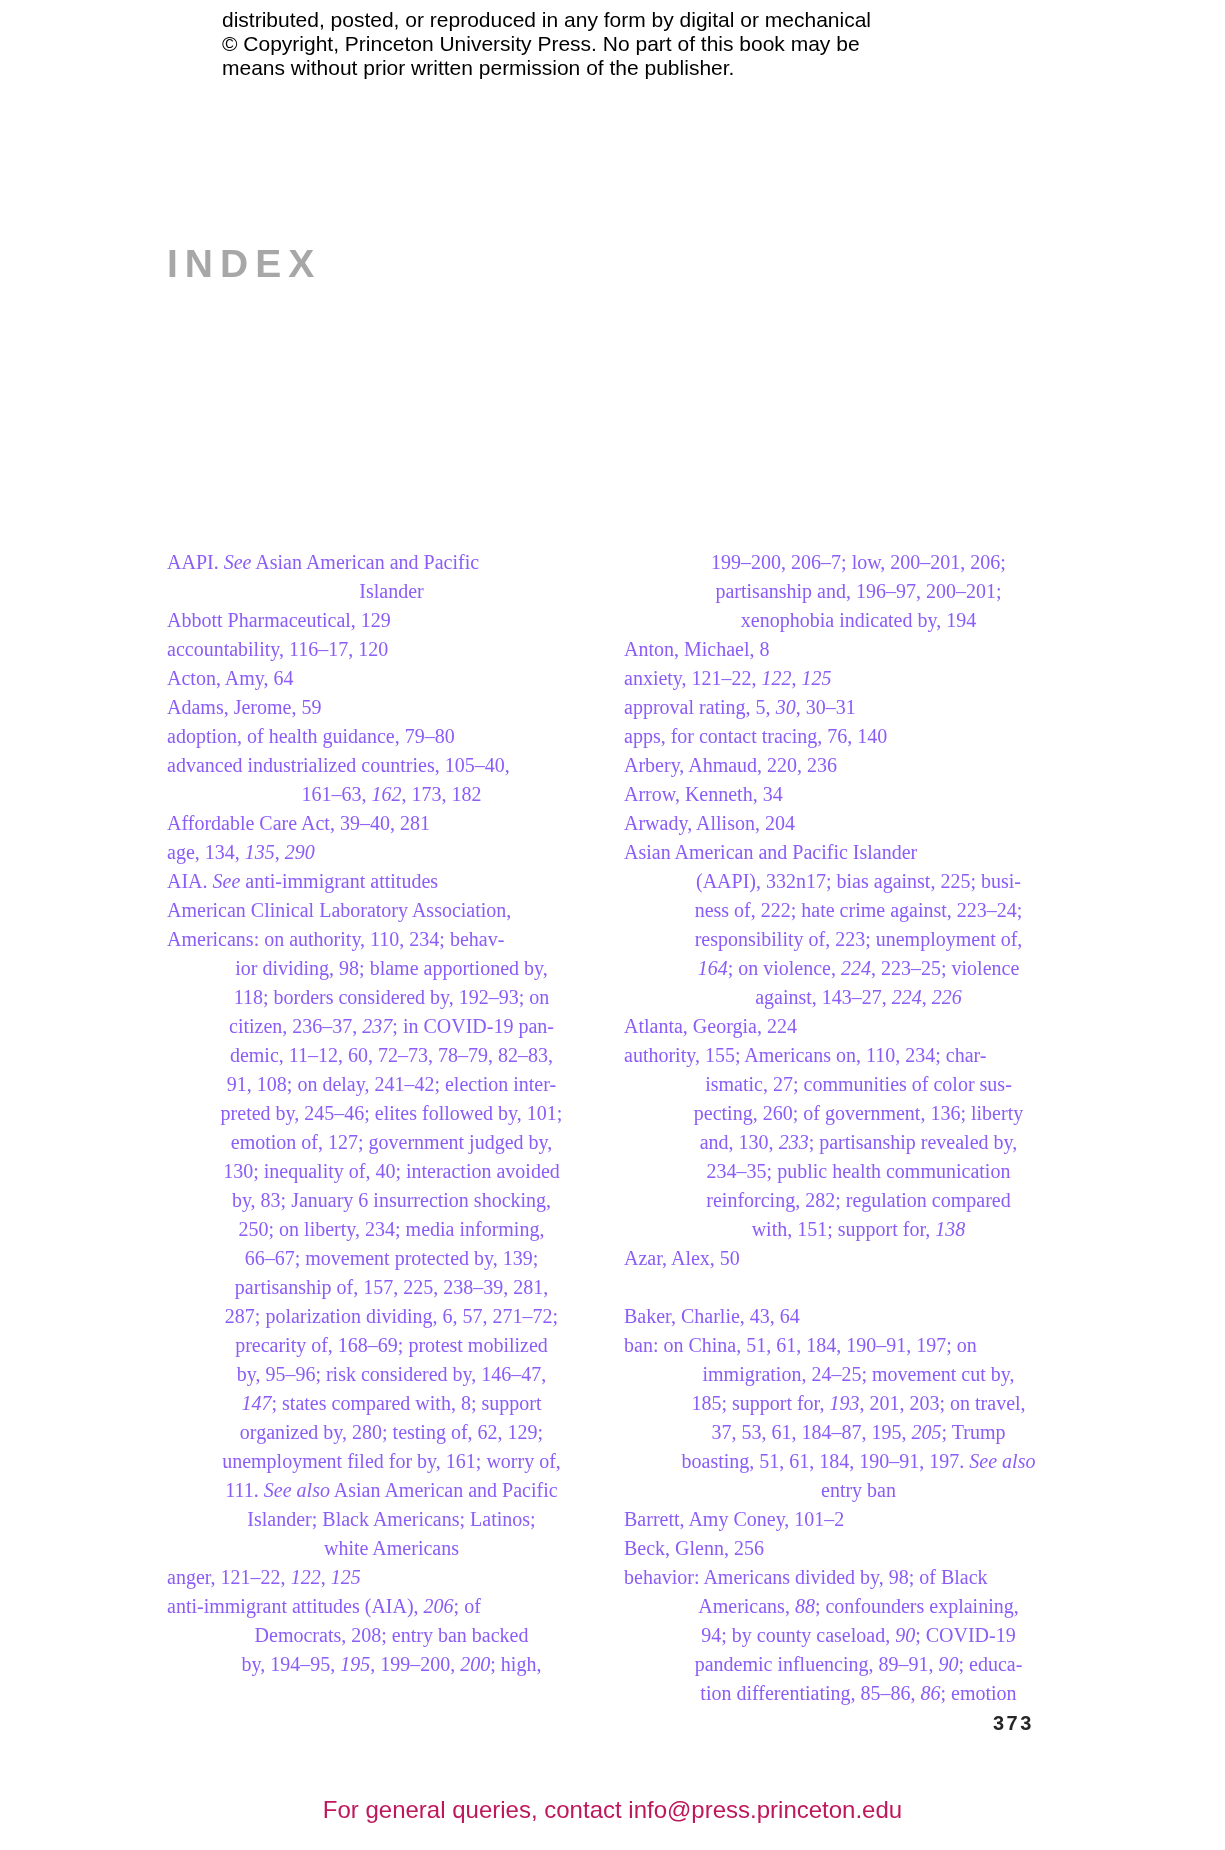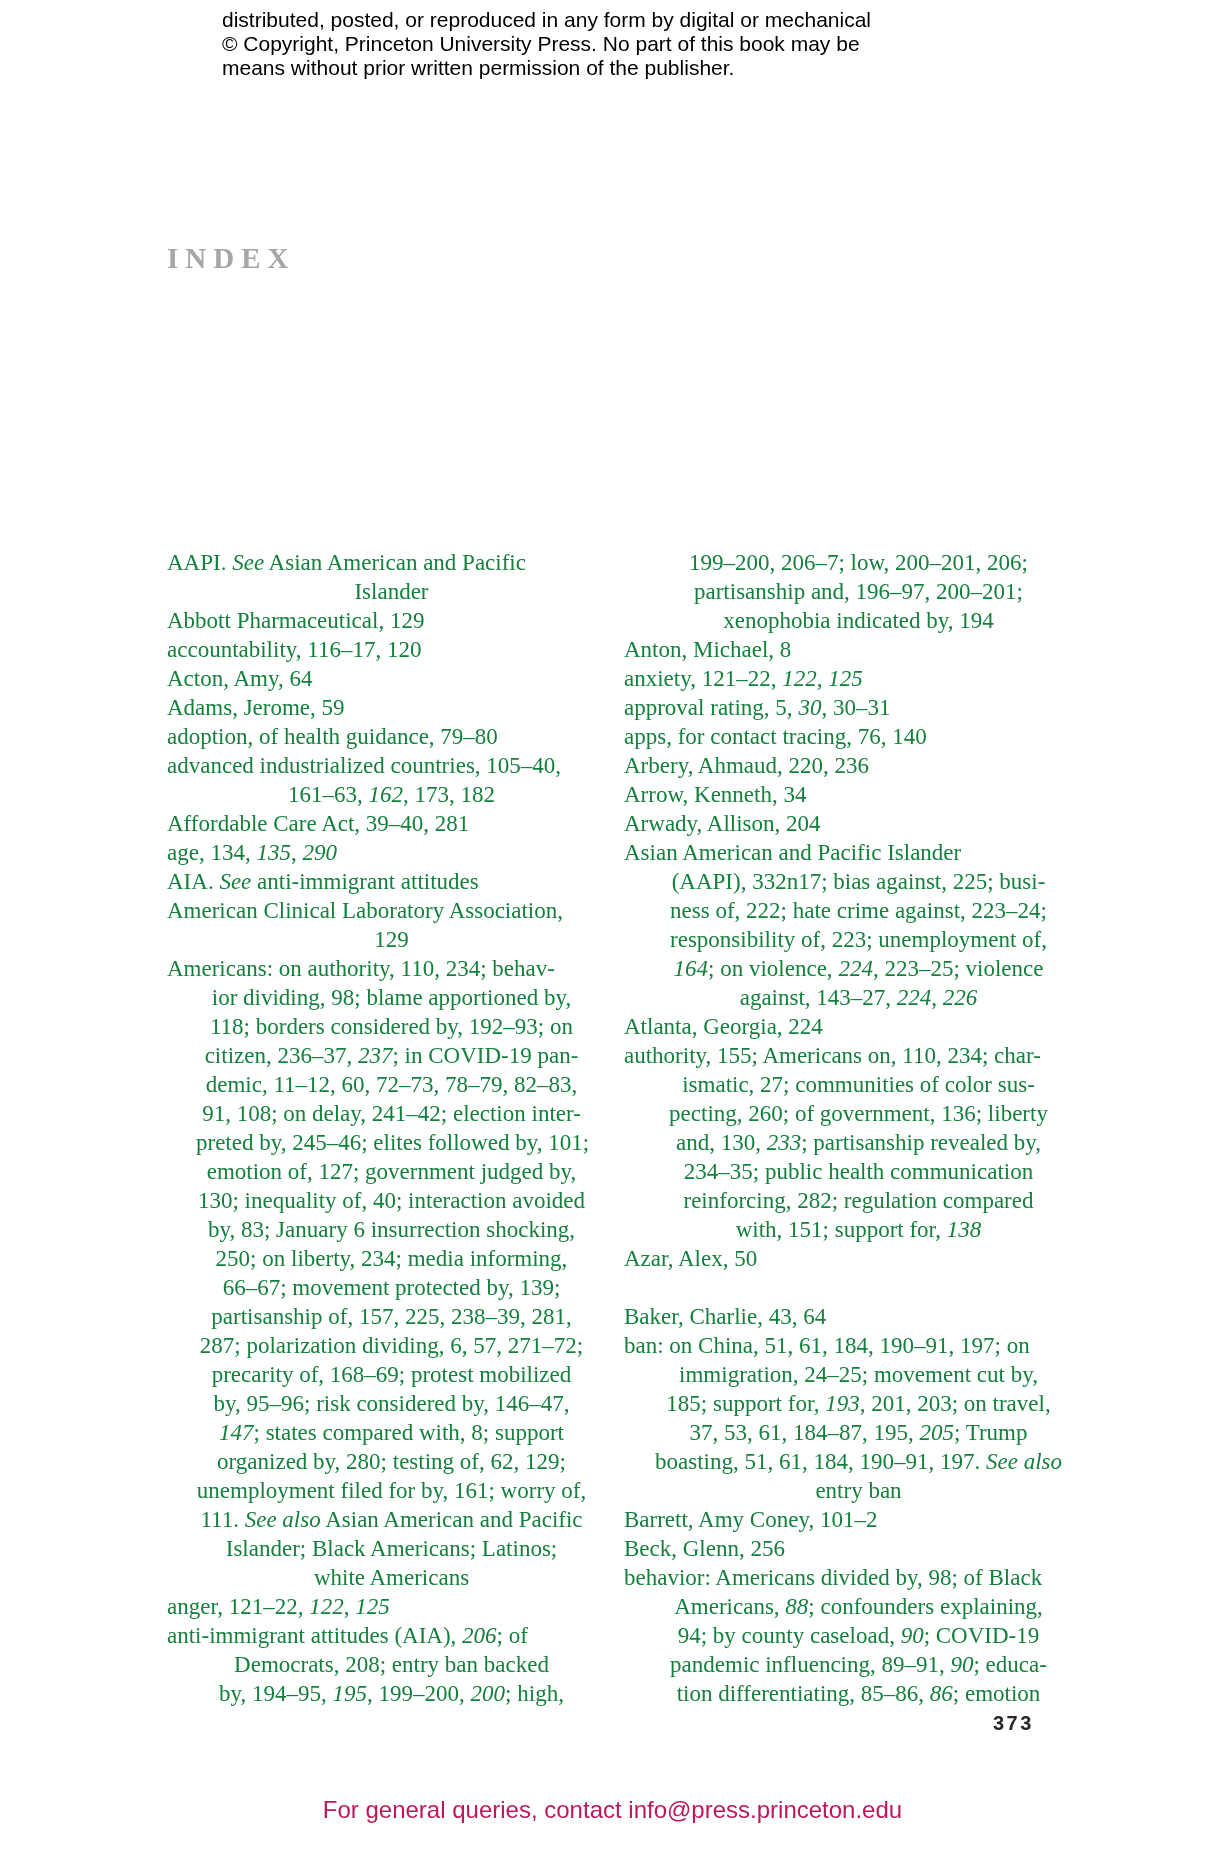--- a/index.html
+++ b/index.html
@@ -7,26 +7,26 @@
     width:1225px; height:1850px; background:#ffffff; position:relative;
     font-family:"Liberation Serif", serif;
   }
   .copyright {
     position:absolute; left:222px; top:8px;
     font-family:"Liberation Sans", sans-serif;
     font-size:21px; line-height:24px; color:#000000;
   }
   .index-heading {
     position:absolute; left:167px; top:242px;
-    font-family:Liberation Serif, serif;
-    font-weight:bold; font-size:29px; letter-spacing:7px; color:#a7a7a7;
+    font-family:Liberation Sans, sans-serif;
+    font-weight:bold; font-size:39px; letter-spacing:7px; color:#a7a7a7;
   }
   .col {
     position:absolute; top:548px;
-    font-size:23px; line-height:29px; color:#15803d;
+    font-size:20px; line-height:29px; color:#8b5cf6;
     white-space:nowrap;
   }
   .col-left  { left:167px; width:420px; }
   .col-right { left:624px; width:440px; }
   .index-line.indent { padding-left:29px;text-align:center; }
   .index-line.blank  { height:29px; }
   .index-line i { font-style:italic; }
   .page-number {
     position:absolute; left:993px; top:1712px;
     font-family:"Liberation Sans", sans-serif;
@@ -55,21 +55,20 @@
     <div class="index-line"><span>accountability, 116–17, 120</span></div>
     <div class="index-line"><span>Acton, Amy, 64</span></div>
     <div class="index-line"><span>Adams, Jerome, 59</span></div>
     <div class="index-line"><span>adoption, of health guidance, 79–80</span></div>
     <div class="index-line"><span>advanced industrialized countries, 105–40,</span></div>
     <div class="index-line indent"><span>161–63, </span><i>162</i><span>, 173, 182</span></div>
     <div class="index-line"><span>Affordable Care Act, 39–40, 281</span></div>
     <div class="index-line"><span>age, 134, </span><i>135</i><span>, </span><i>290</i></div>
     <div class="index-line"><span>AIA. </span><i>See</i><span> anti-immigrant attitudes</span></div>
     <div class="index-line"><span>American Clinical Laboratory Association,</span></div>
-    <div class="index-line indent"><span>129</span></div>
     <div class="index-line"><span>Americans: on authority, 110, 234; behav-</span></div>
     <div class="index-line indent"><span>ior dividing, 98; blame apportioned by,</span></div>
     <div class="index-line indent"><span>118; borders considered by, 192–93; on</span></div>
     <div class="index-line indent"><span>citizen, 236–37, </span><i>237</i><span>; in COVID-19 pan-</span></div>
     <div class="index-line indent"><span>demic, 11–12, 60, 72–73, 78–79, 82–83,</span></div>
     <div class="index-line indent"><span>91, 108; on delay, 241–42; election inter-</span></div>
     <div class="index-line indent"><span>preted by, 245–46; elites followed by, 101;</span></div>
     <div class="index-line indent"><span>emotion of, 127; government judged by,</span></div>
     <div class="index-line indent"><span>130; inequality of, 40; interaction avoided</span></div>
     <div class="index-line indent"><span>by, 83; January 6 insurrection shocking,</span></div>

